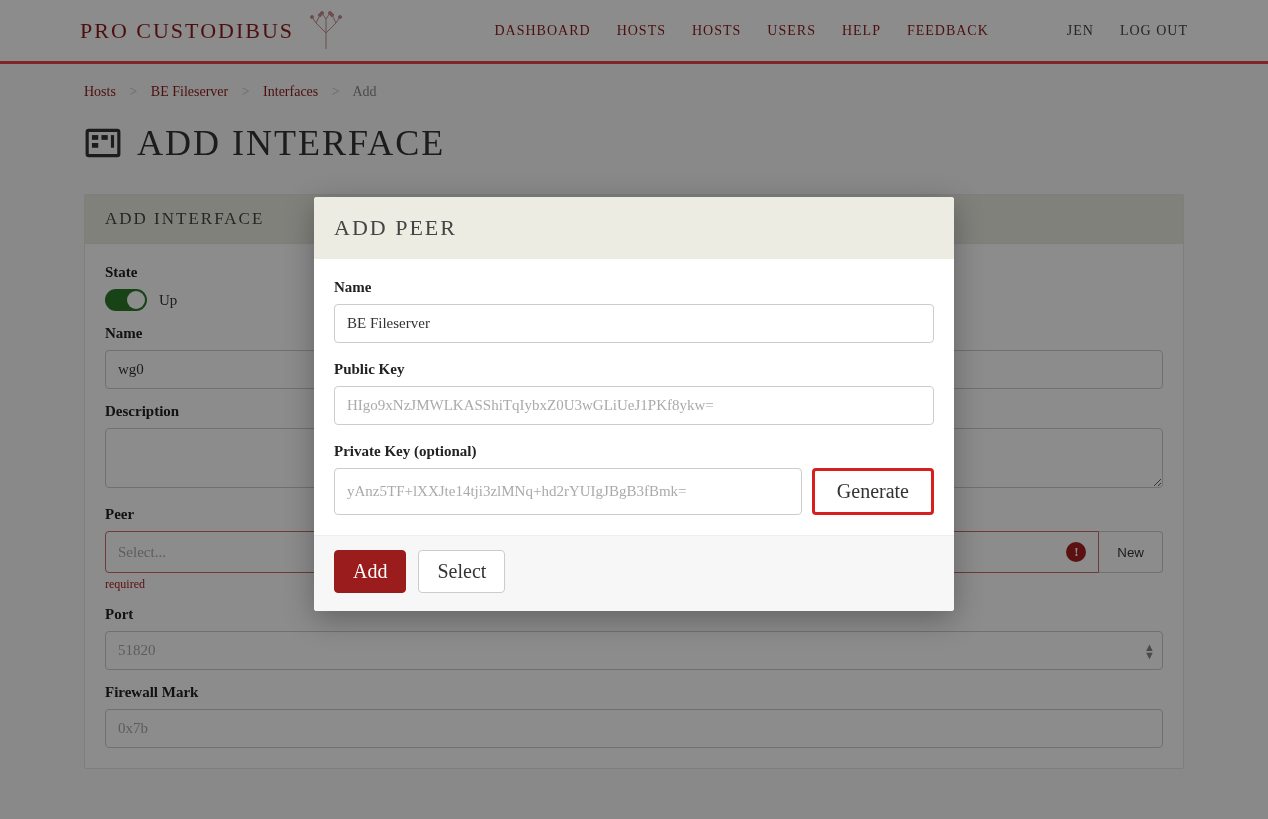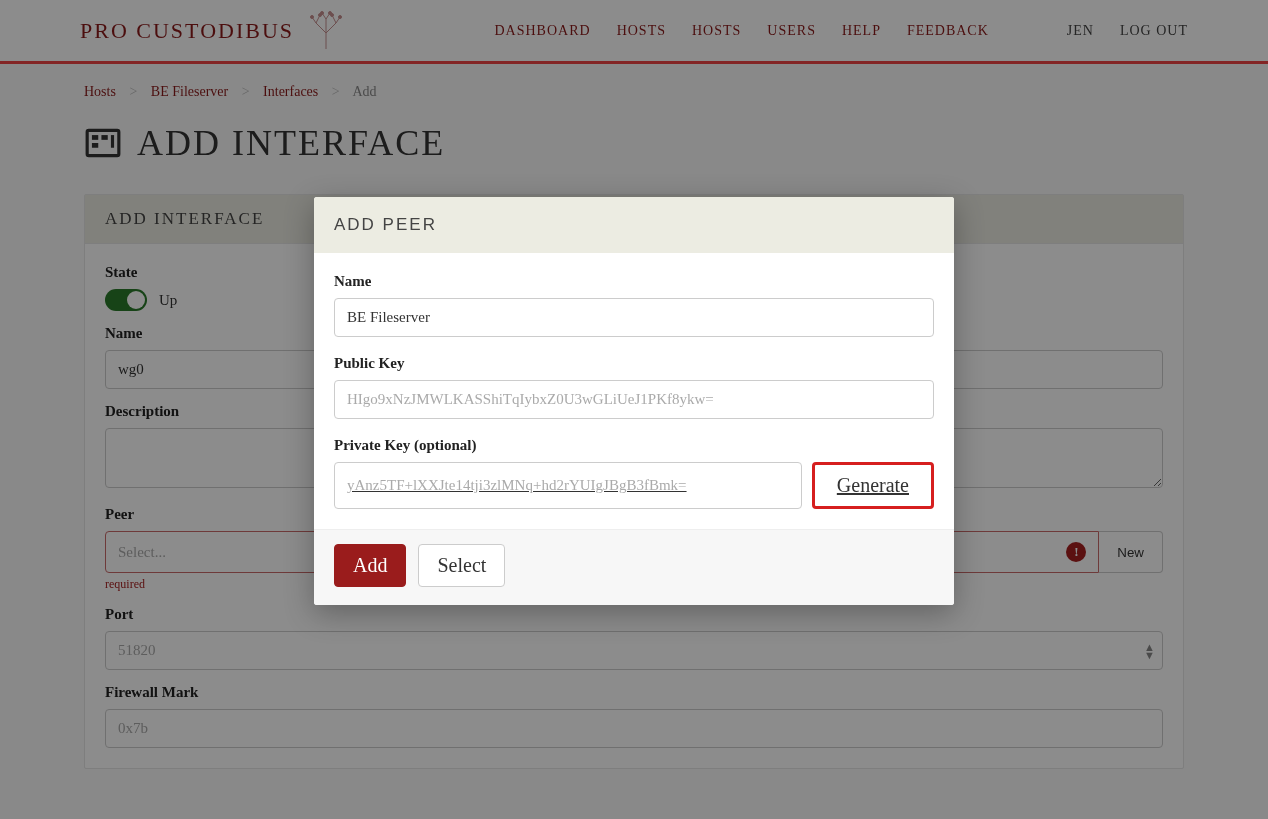--- a/index.html
+++ b/index.html
@@ -170,29 +170,29 @@
     transform: translateX(-50%);
     width: 640px;
     background: #fff;
     border-radius: 3px;
     box-shadow: 0 8px 30px rgba(0,0,0,0.3);
     overflow: hidden;
   }
   .modal-header {
     background: #ecece2;
     padding: 18px 20px;
-    font-family: Liberation Sans, sans-serif;
+    font-family: Liberation Serif, serif;
     letter-spacing: 2px;
-    font-size: 17px;
+    font-size: 22px;
     color: #444;
   }
   .modal-body { padding: 20px; }
   .modal-body .form-label { margin-top: 18px; }
   .modal-body .form-label:first-child { margin-top: 0; }
-  .input-row { display: flex; gap: 10px; align-items: stretch; text-decoration: underline; }
+  .input-row { display: flex; gap: 10px; align-items: stretch; }
   .input-row .input { flex: 1; }
   .btn {
     padding: 9px 18px;
     border-radius: 4px;
     font-family: inherit;
     font-size: 20px;
     cursor: pointer;
     border: 1px solid #ccc;
     background: #fff;
     color: #333;

